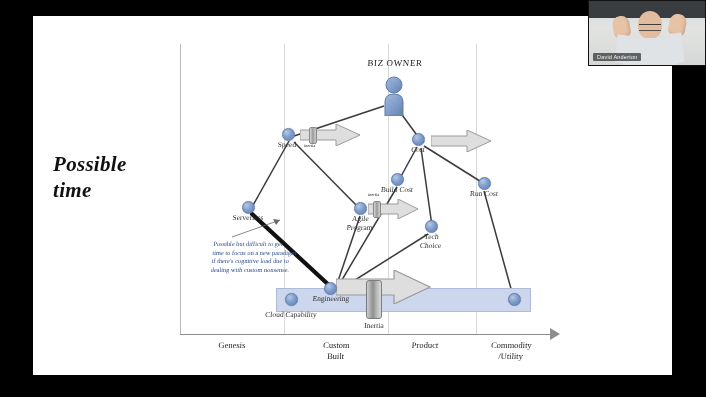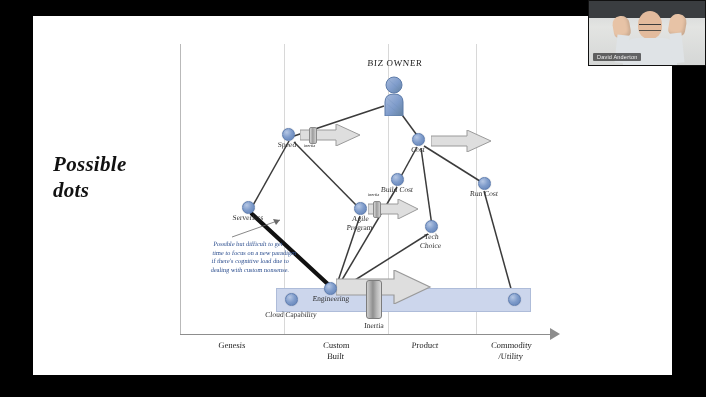--- a/index.html
+++ b/index.html
@@ -122,21 +122,21 @@
 </style>
 </head>
 <body>
 
 <div id="stage">
 
   <div id="slide">
 
     <div id="title">
       <div>Possible</div>
-      <div>dots</div>
+      <div>time</div>
     </div>
 
     <div id="map">
 
       <div class="axis-v"></div>
       <div class="axis-h" style="width:372px;"></div>
       <div class="arrowhead" style="left:374px;top:284px;"></div>
 
       <div class="gridline" style="left:108px;"></div>
       <div class="gridline" style="left:212px;"></div>

